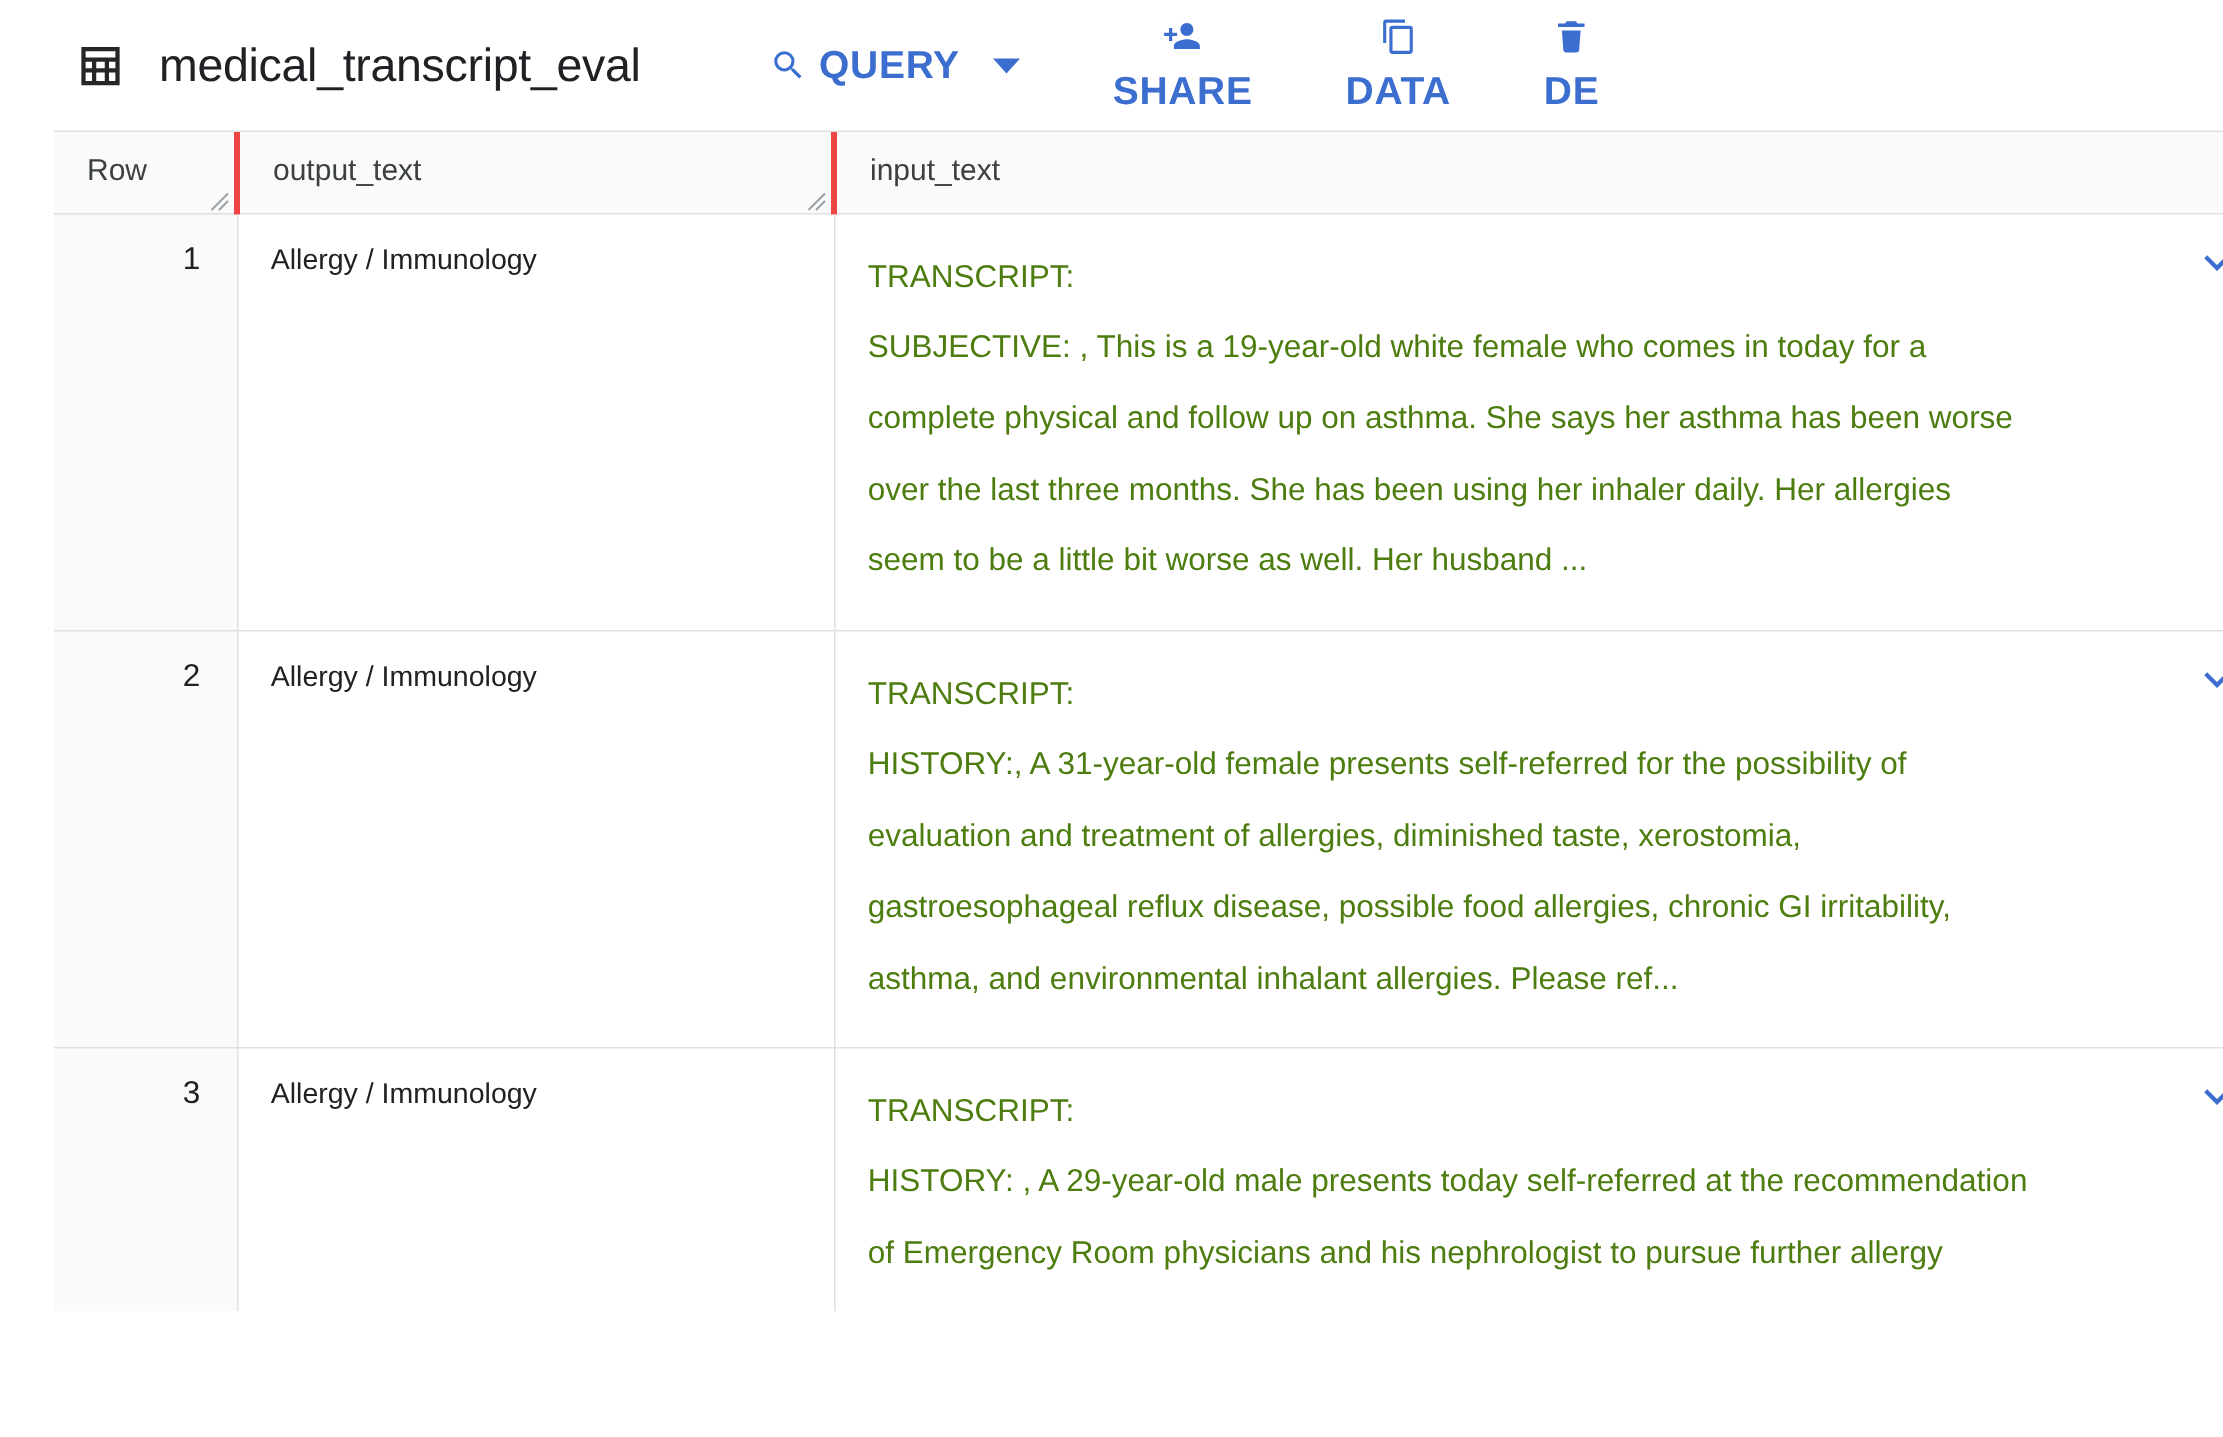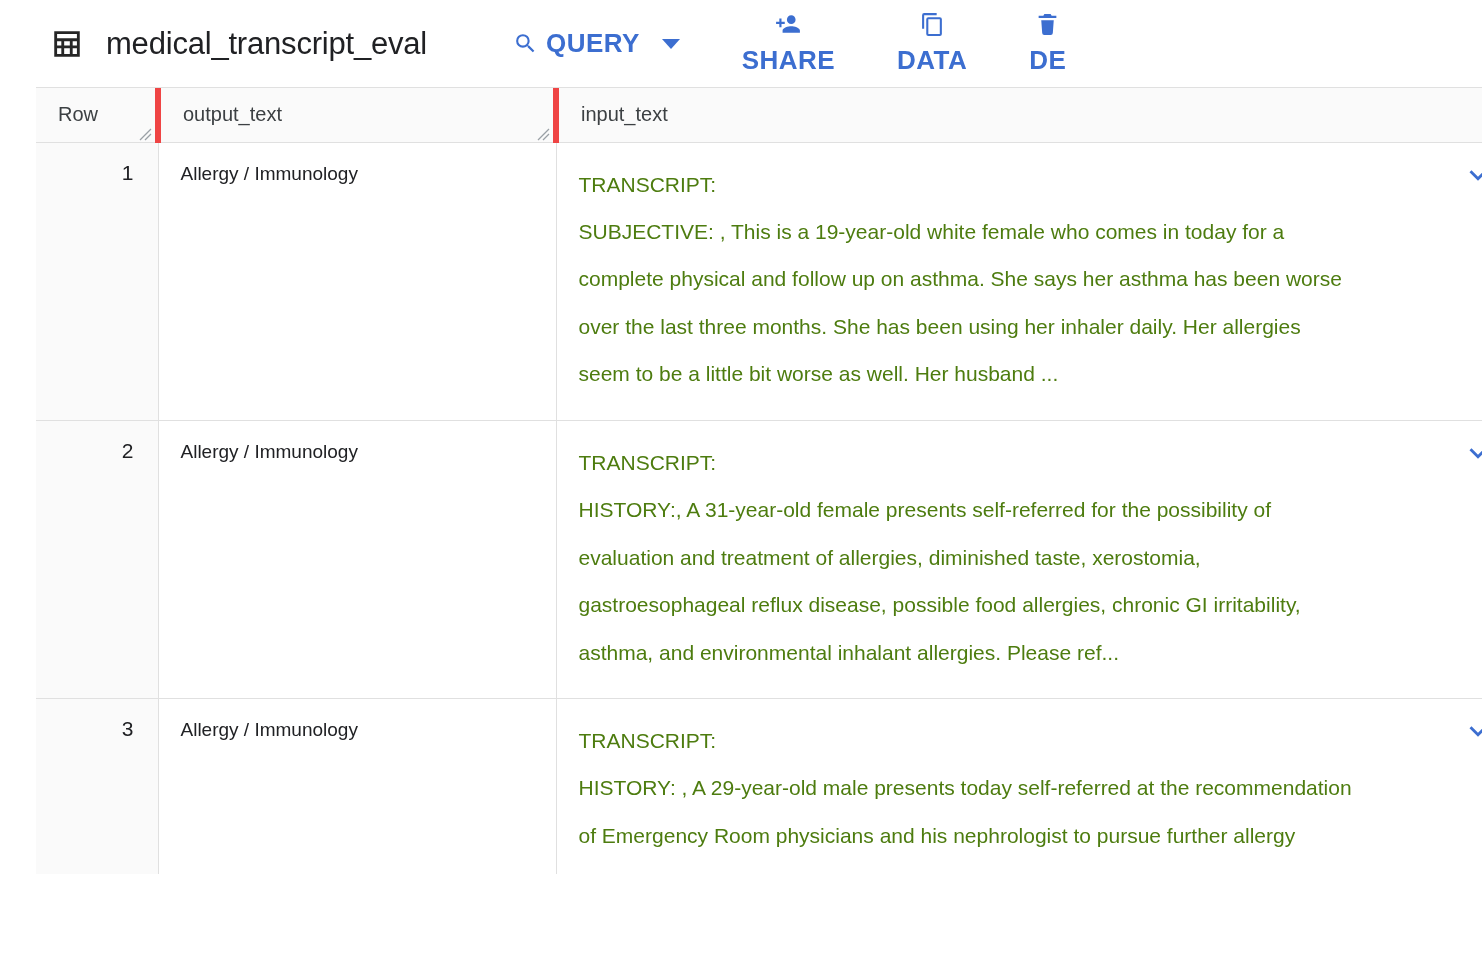--- a/index.html
+++ b/index.html
@@ -109,21 +109,21 @@
   }
   table.preview col.c-row { width: 122px; }
   table.preview col.c-out { width: 398px; }
   table.preview col.c-in  { width: 962px; }
 
   thead th {
     position: relative;
     height: 54px;
     background: #fafafa;
     border-bottom: 1px solid #e0e0e0;
-    border-right: 6px solid #ef4444;
+    border-right: 4px solid #ef4444;
     font-size: 20px;
     font-weight: 400;
     color: #3c4043;
     text-align: left;
     padding: 0 0 0 22px;
     vertical-align: middle;
   }
   thead th.th-row { text-align: left; padding-left: 22px; }
   .resize-grip {
     position: absolute;

